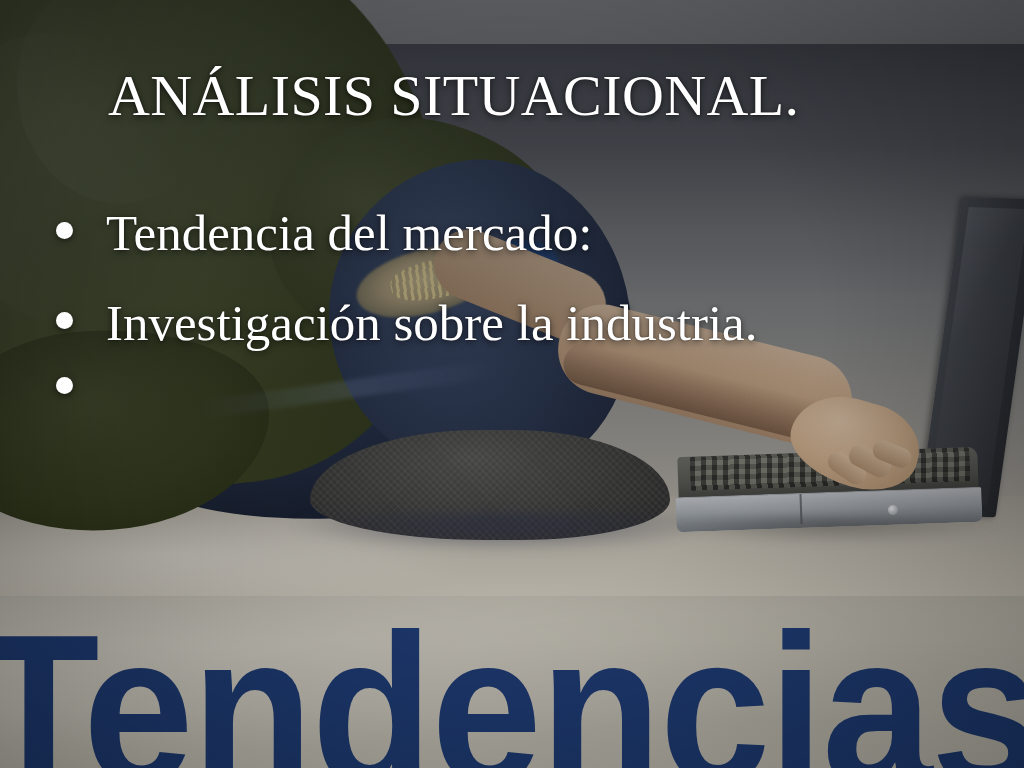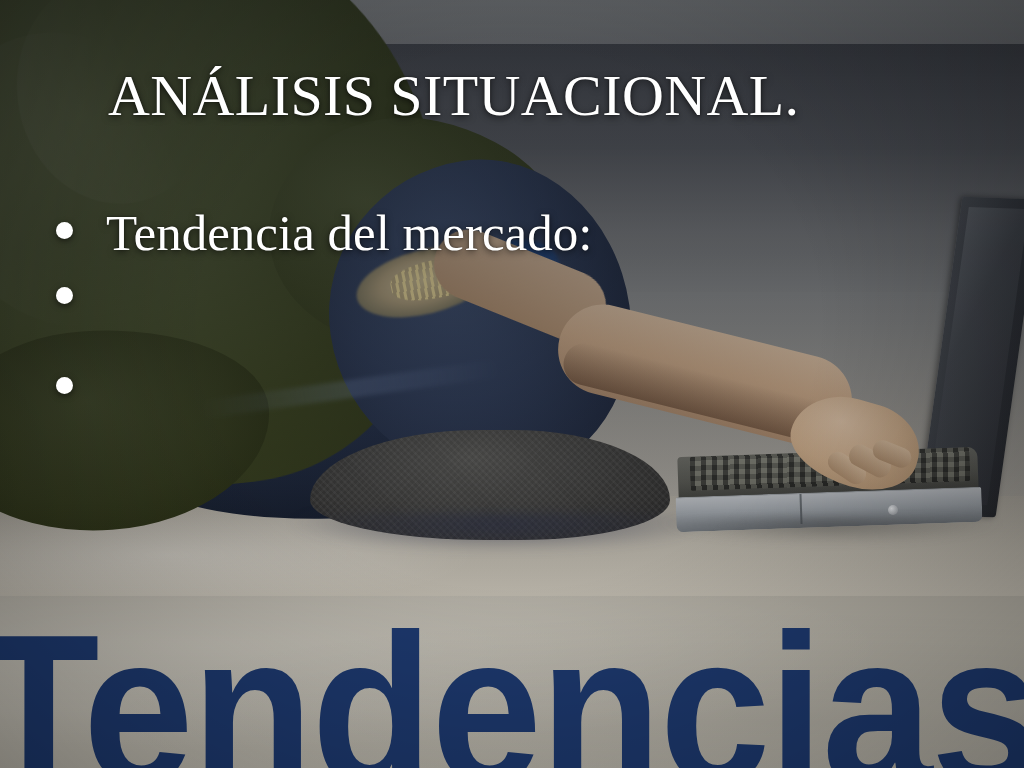--- a/index.html
+++ b/index.html
@@ -442,20 +442,21 @@
 
     <ul class="bullets">
 
       <li class="bullet-row">
         <span class="bullet-dot"></span>
         <span class="bullet-text">Tendencia del mercado:</span>
       </li>
 
       <li class="bullet-row">
         <span class="bullet-dot"></span>
+        <span class="bullet-text">Investigación sobre la industria.</span>
       </li>
 
       <li class="bullet-row">
         <span class="bullet-dot"></span>
       </li>
 
     </ul>
   </div>
 
 </div>

